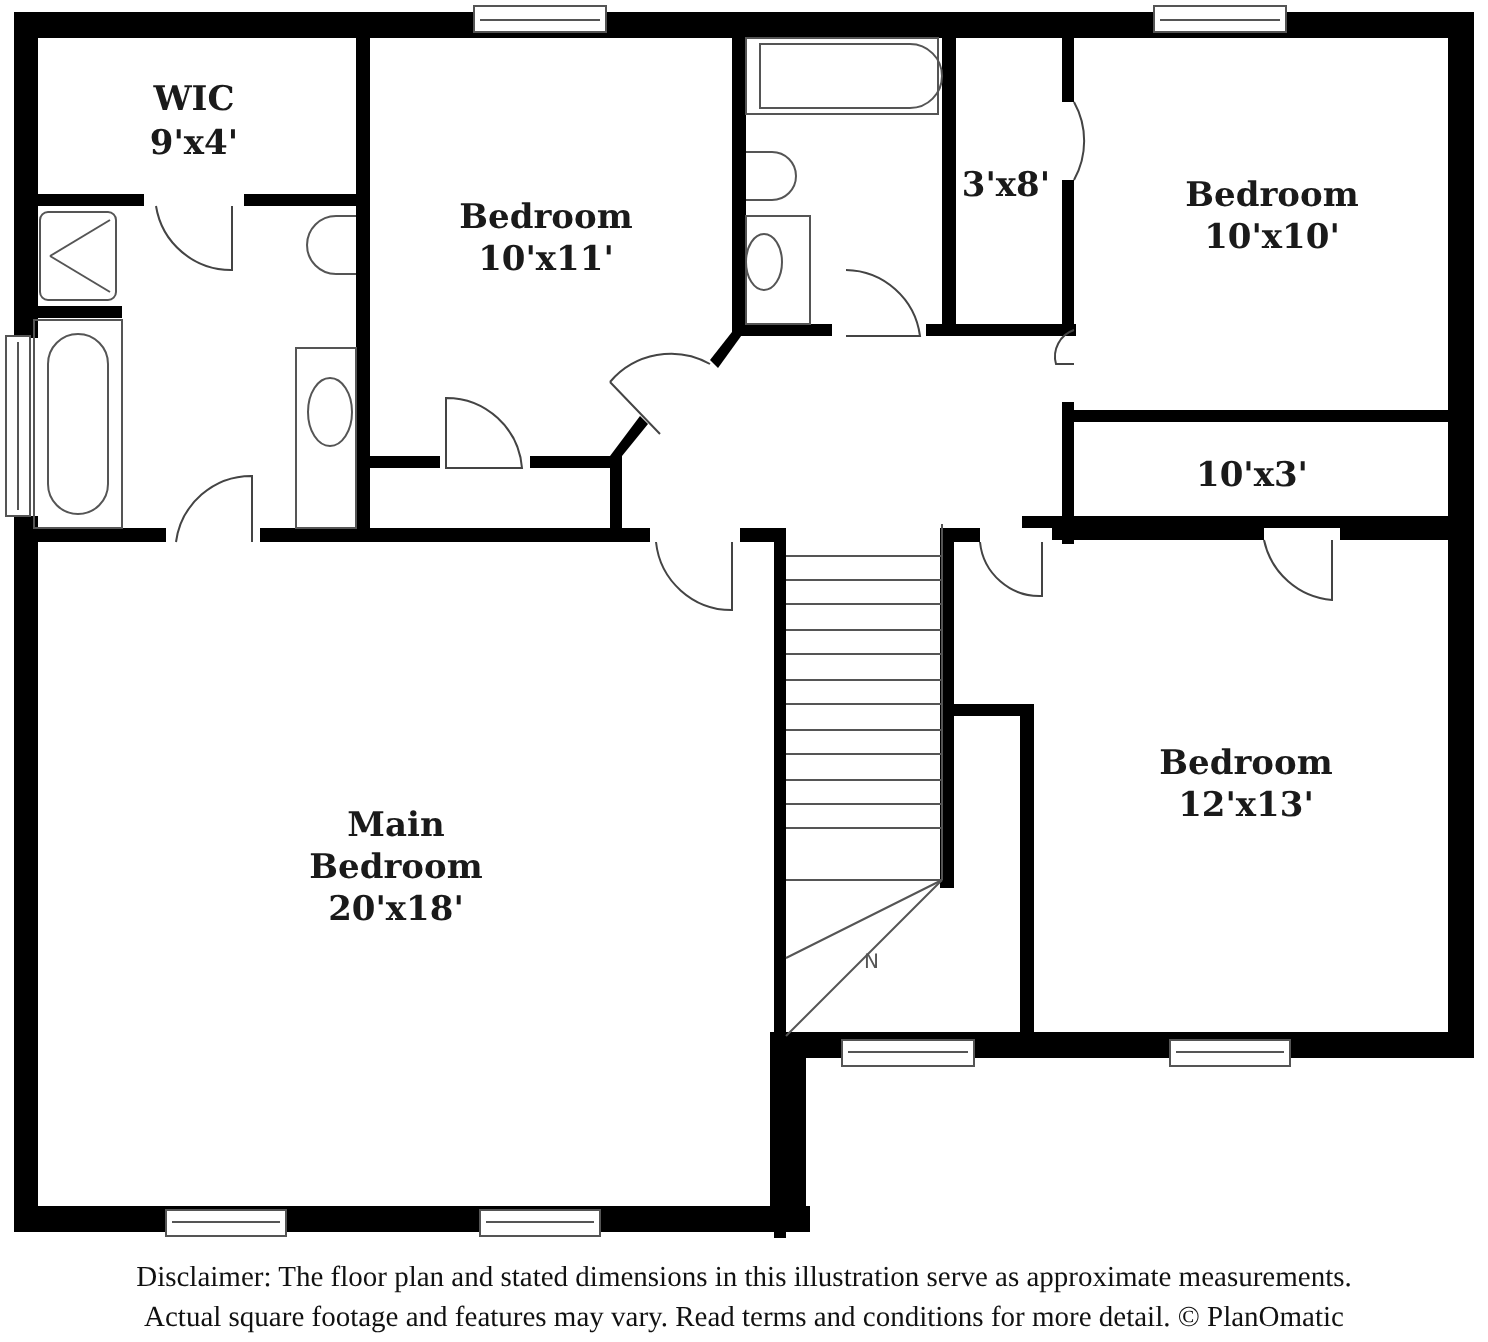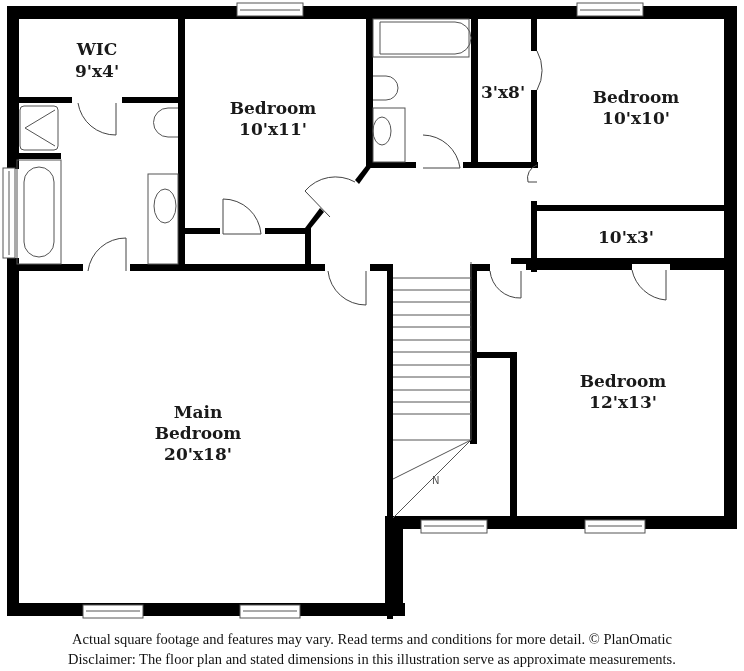--- a/index.html
+++ b/index.html
@@ -133,15 +133,15 @@
     <text class="lbl" x="626" y="243">10'x3'</text>
     <text class="lbl" x="623" y="387">Bedroom</text>
     <text class="lbl" x="623" y="408">12'x13'</text>
     <text class="lbl" x="198" y="418">Main</text>
     <text class="lbl" x="198" y="439">Bedroom</text>
     <text class="lbl" x="198" y="460">20'x18'</text>
   </g>
 </svg>
 
 <div class="disc">
+  <div>Disclaimer: The floor plan and stated dimensions in this illustration serve as approximate measurements.</div>
   <div>Actual square footage and features may vary. Read terms and conditions for more detail. © PlanOmatic</div>
-  <div>Disclaimer: The floor plan and stated dimensions in this illustration serve as approximate measurements.</div>
 </div>
 
 </body></html>

